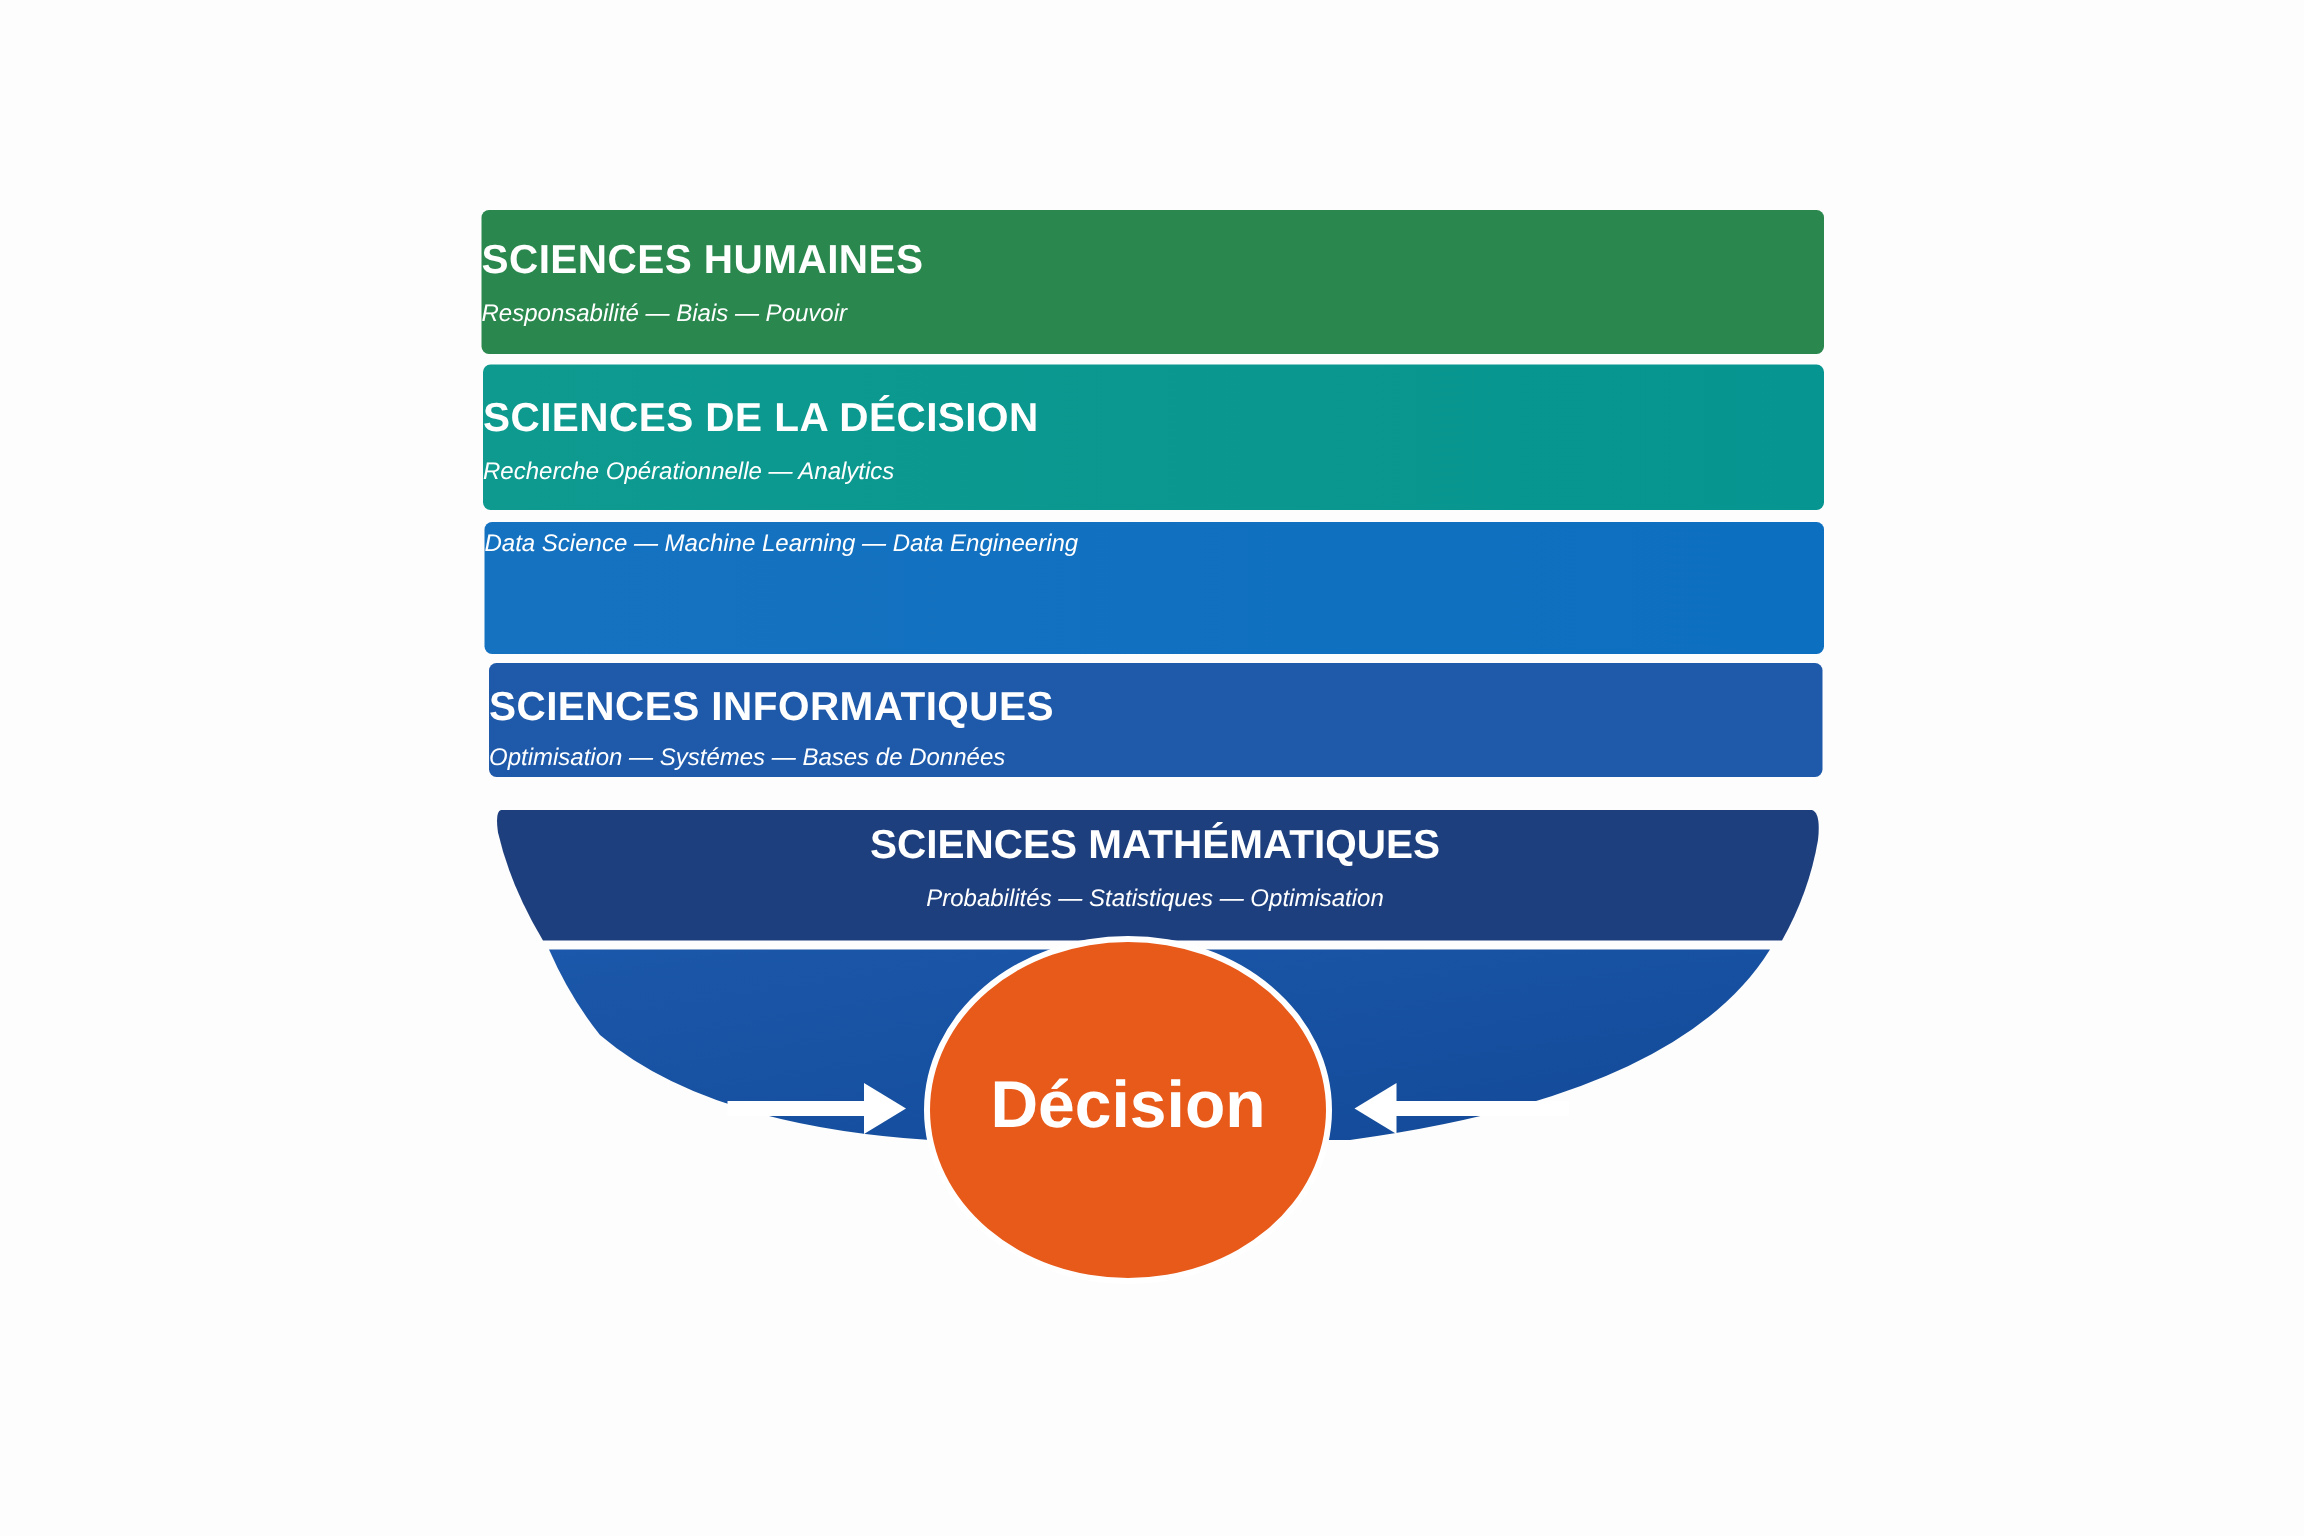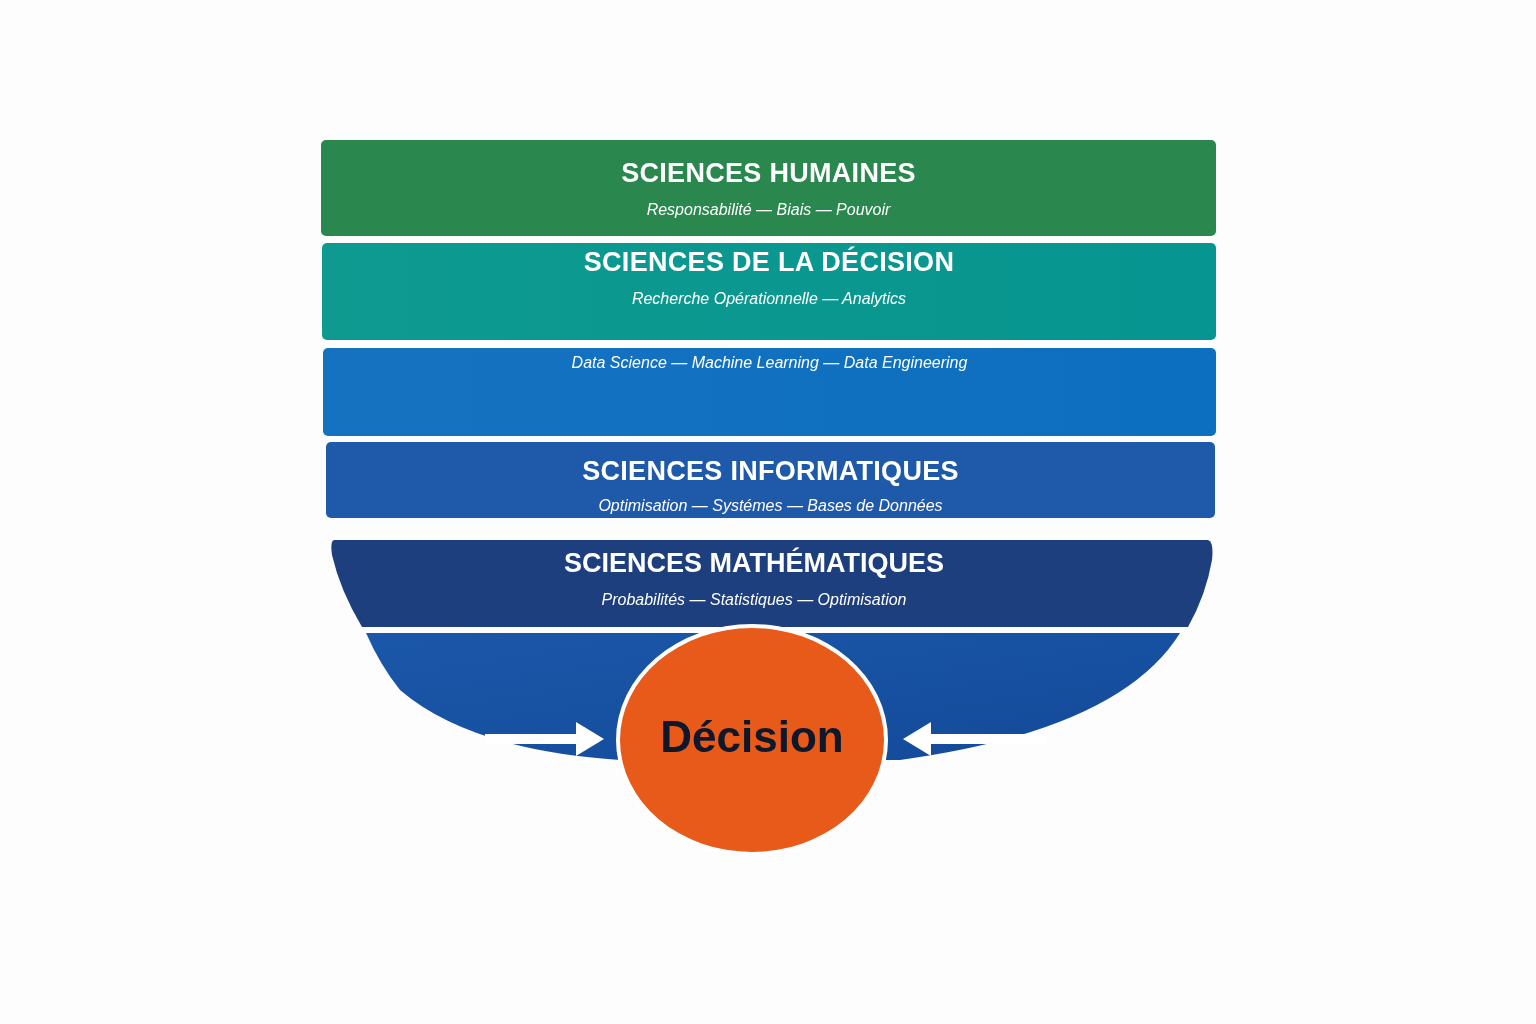--- a/index.html
+++ b/index.html
@@ -1,36 +1,36 @@
 <!DOCTYPE html>
 <html><head>
 <meta charset="utf-8">
 <style>
   html,body{margin:0;padding:0;}
   body{width:1536px;height:1024px;background:#fdfdfd;position:relative;overflow:hidden;
        font-family:"Liberation Sans","DejaVu Sans",sans-serif;}
-  .band{position:absolute;border-radius:5px;color:#fff;text-align:center;box-sizing:border-box;}
+  .band{position:absolute;border-radius:5px;color:#fff;text-align:left;box-sizing:border-box;}
   .band .title{font-weight:bold;font-size:27px;letter-spacing:0.3px;display:block;}
   .band .sub{font-style:italic;font-size:16px;display:block;}
   #b0{left:321px;top:140px;width:895px;height:96px;background:#2a874d;}
   #b1{left:322px;top:243px;width:894px;height:97px;background:linear-gradient(90deg,#0e9a8f,#069590);}
   #b2{left:323px;top:348px;width:893px;height:88px;background:linear-gradient(90deg,#1572c0,#0d6fc0);}
   #b3{left:326px;top:442px;width:889px;height:76px;background:#1f5aaa;}
   #b0 .title{margin-top:18px}#b0 .sub{margin-top:12px}
-  #b1 .title{margin-top:4px}#b1 .sub{margin-top:12px}
+  #b1 .title{margin-top:20px}#b1 .sub{margin-top:12px}
   #b2 .title{margin-top:16px}#b2 .sub{margin-top:6px}
   #b3 .title{margin-top:14px}#b3 .sub{margin-top:10px}
   svg.bowl{position:absolute;left:0;top:0;}
-  .math-text{position:absolute;left:314px;width:880px;top:548px;text-align:center;color:#fff;}
+  .math-text{position:absolute;left:330px;width:880px;top:548px;text-align:center;color:#fff;}
   .math-text .title{font-weight:bold;font-size:27px;display:block;}
   .math-text .sub{font-style:italic;font-size:16px;display:block;margin-top:12px;}
   .decision{position:absolute;left:616px;top:624px;width:272px;height:232px;border-radius:50%;
             background:#e85a1a;border:4px solid #fff;box-sizing:border-box;display:flex;
             align-items:center;justify-content:center;}
-  .decision span{color:#0f172a;font-weight:bold;font-size:44px;margin-top:-6px;}
+  .decision span{color:#ffffff;font-weight:bold;font-size:44px;margin-top:-6px;}
 </style>
 </head>
 <body>
 
 <div>
   <div class="band" id="b0">
     <span class="title">SCIENCES HUMAINES</span>
     <span class="sub">Responsabilité — Biais — Pouvoir</span>
   </div>
   <div class="band" id="b1">

